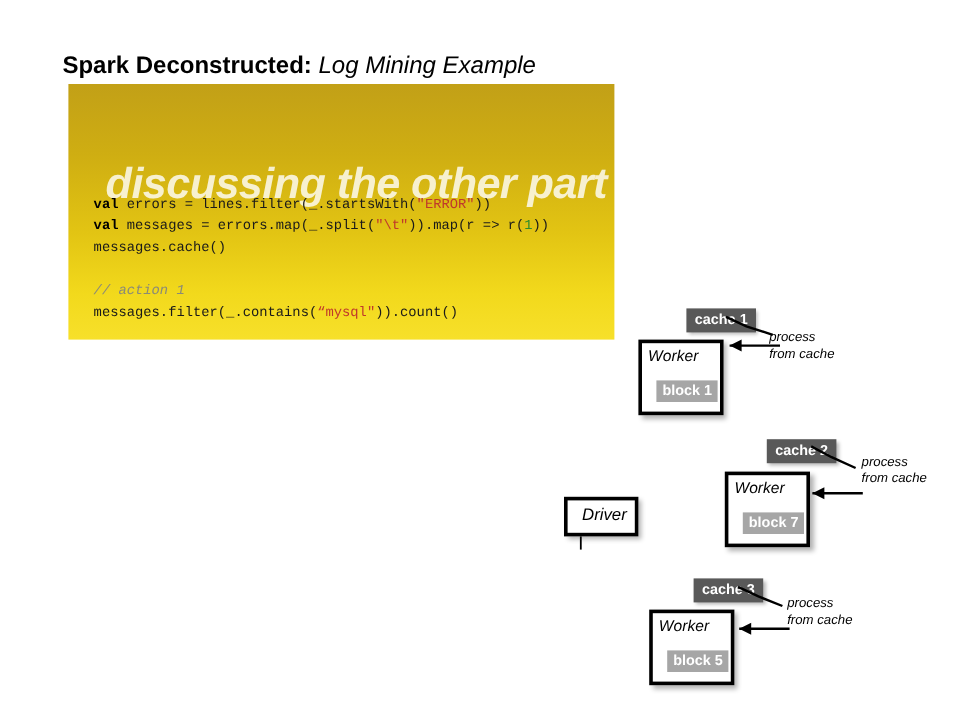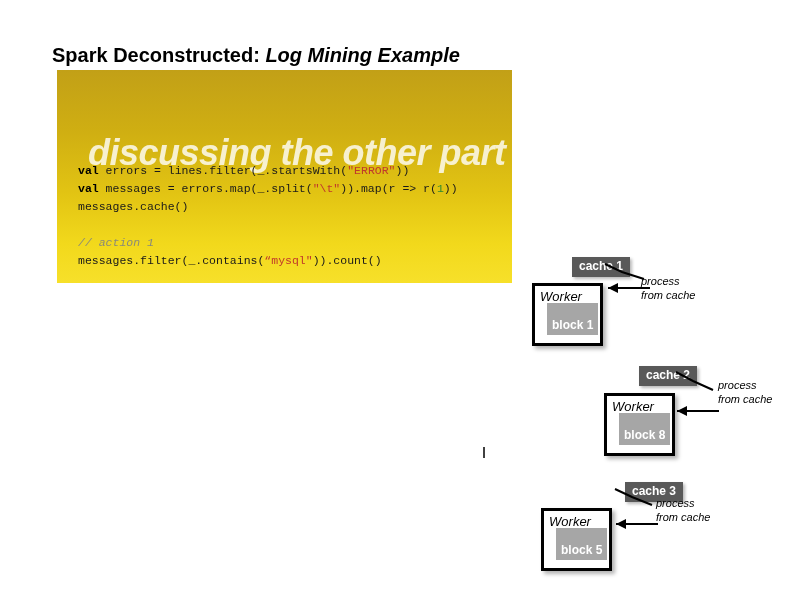--- a/index.html
+++ b/index.html
@@ -20,21 +20,21 @@
   #title {
     position: absolute;
     left: 52px; top: 42px;
     width: 700px;
     font-size: 20px;
     line-height: 26px;
     color: #000000;
     white-space: nowrap;
   }
   #title .t-bold { font-weight: bold; }
-  #title .t-ital { font-weight: bold; font-style: italic; }
+  #title .t-ital { font-weight: normal; font-style: italic; }
 
   
   #code-panel {
     position: absolute;
     left: 57px; top: 70px;
     width: 455px; height: 213px;
     background: linear-gradient(180deg,
         #c2a017 0%,
         #cfae12 28%,
         #e2c413 58%,
@@ -91,21 +91,21 @@
     text-align: center;
   }
   .block-badge {
     position: absolute;
     left: 12px;
     bottom: 8px;
     background: #a6a6a6;
     color: #ffffff;
     font-size: 12px;
     font-weight: bold;
-    padding: 15px 5px 2px 5px;
+    padding: 1px 5px 2px 5px;
     line-height: 15px;
     white-space: nowrap;
     margin-top: 36px;
   }
   .cache-badge {
     position: absolute;
     background: #595959;
     color: #ffffff;
     font-size: 12px;
     font-weight: bold;
@@ -150,20 +150,23 @@
   <div id="title">
     <span class="t-bold">Spark Deconstructed:</span>
     <span class="t-ital">Log Mining Example</span>
   </div>
 
   <div id="code-panel">
     <div id="watermark">discussing the other part</div>
     <div id="code"><span class="ln"><span class="kw">val</span><span> errors = lines.filter(_.startsWith(</span><span class="str">"ERROR"</span><span>))</span></span><span class="ln"><span class="kw">val</span><span> messages = errors.map(_.split(</span><span class="str">"\t"</span><span>)).map(r =&gt; r(</span><span class="num">1</span><span>))</span></span><span class="ln"><span>messages.cache()</span></span><span class="ln blank"></span><span class="ln"><span class="cmt">// action 1</span></span><span class="ln"><span>messages.filter(_.contains(</span><span class="str">“mysql"</span><span>)).count()</span></span><span class="ln blank"></span></div>
   </div>
 
+  <div class="driver-box" style="left:470px; top:414px; width:62px; height:33px;">
+    <span class="driver-label">Driver</span>
+  </div>
 
   <svg class="connector" style="left:455px; top:280px; width:345px; height:300px;" width="345" height="300">
 
     <line x1="29" y1="167" x2="29" y2="178" stroke="#000" stroke-width="1.5"></line>
 
     <line x1="29" y1="150" x2="92" y2="150" stroke="#000" stroke-width="1.5" opacity="0"></line>
   </svg>
 
   <div class="worker-box" style="left:532px; top:283px; width:71px; height:63px;">
     <span class="worker-label">Worker</span>
@@ -177,38 +180,38 @@
     <line x1="50" y1="36" x2="8" y2="36" stroke="#000" stroke-width="2"></line>
     <polygon points="8,36 18,31 18,41" fill="#000"></polygon>
   </svg>
   <div class="proc-label" style="left:641px; top:274px;">
     <div>process</div>
     <div>from cache</div>
   </div>
 
   <div class="worker-box" style="left:604px; top:393px; width:71px; height:63px;">
     <span class="worker-label">Worker</span>
-    <span class="block-badge">block 8</span>
+    <span class="block-badge">block 7</span>
   </div>
   <div class="cache-badge" style="left:639px; top:366px;">cache 2</div>
   <svg class="connector" style="left:671px; top:362px; width:120px; height:70px;" width="120" height="70">
     <polyline points="5,10 22,19 42,28" fill="none" stroke="#000" stroke-width="2"></polyline>
     <line x1="48" y1="49" x2="6" y2="49" stroke="#000" stroke-width="2"></line>
     <polygon points="6,49 16,44 16,54" fill="#000"></polygon>
   </svg>
   <div class="proc-label" style="left:718px; top:378px;">
     <div>process</div>
     <div>from cache</div>
   </div>
 
   <div class="worker-box" style="left:541px; top:508px; width:71px; height:63px;">
     <span class="worker-label">Worker</span>
     <span class="block-badge">block 5</span>
   </div>
-  <div class="cache-badge" style="left:578px; top:482px;margin-left:47px;">cache 3</div>
+  <div class="cache-badge" style="left:578px; top:482px;">cache 3</div>
   <svg class="connector" style="left:610px; top:478px; width:120px; height:70px;" width="120" height="70">
     <polyline points="5,11 22,19 42,27" fill="none" stroke="#000" stroke-width="2"></polyline>
     <line x1="48" y1="46" x2="6" y2="46" stroke="#000" stroke-width="2"></line>
     <polygon points="6,46 16,41 16,51" fill="#000"></polygon>
   </svg>
   <div class="proc-label" style="left:656px; top:496px;">
     <div>process</div>
     <div>from cache</div>
   </div>
 

